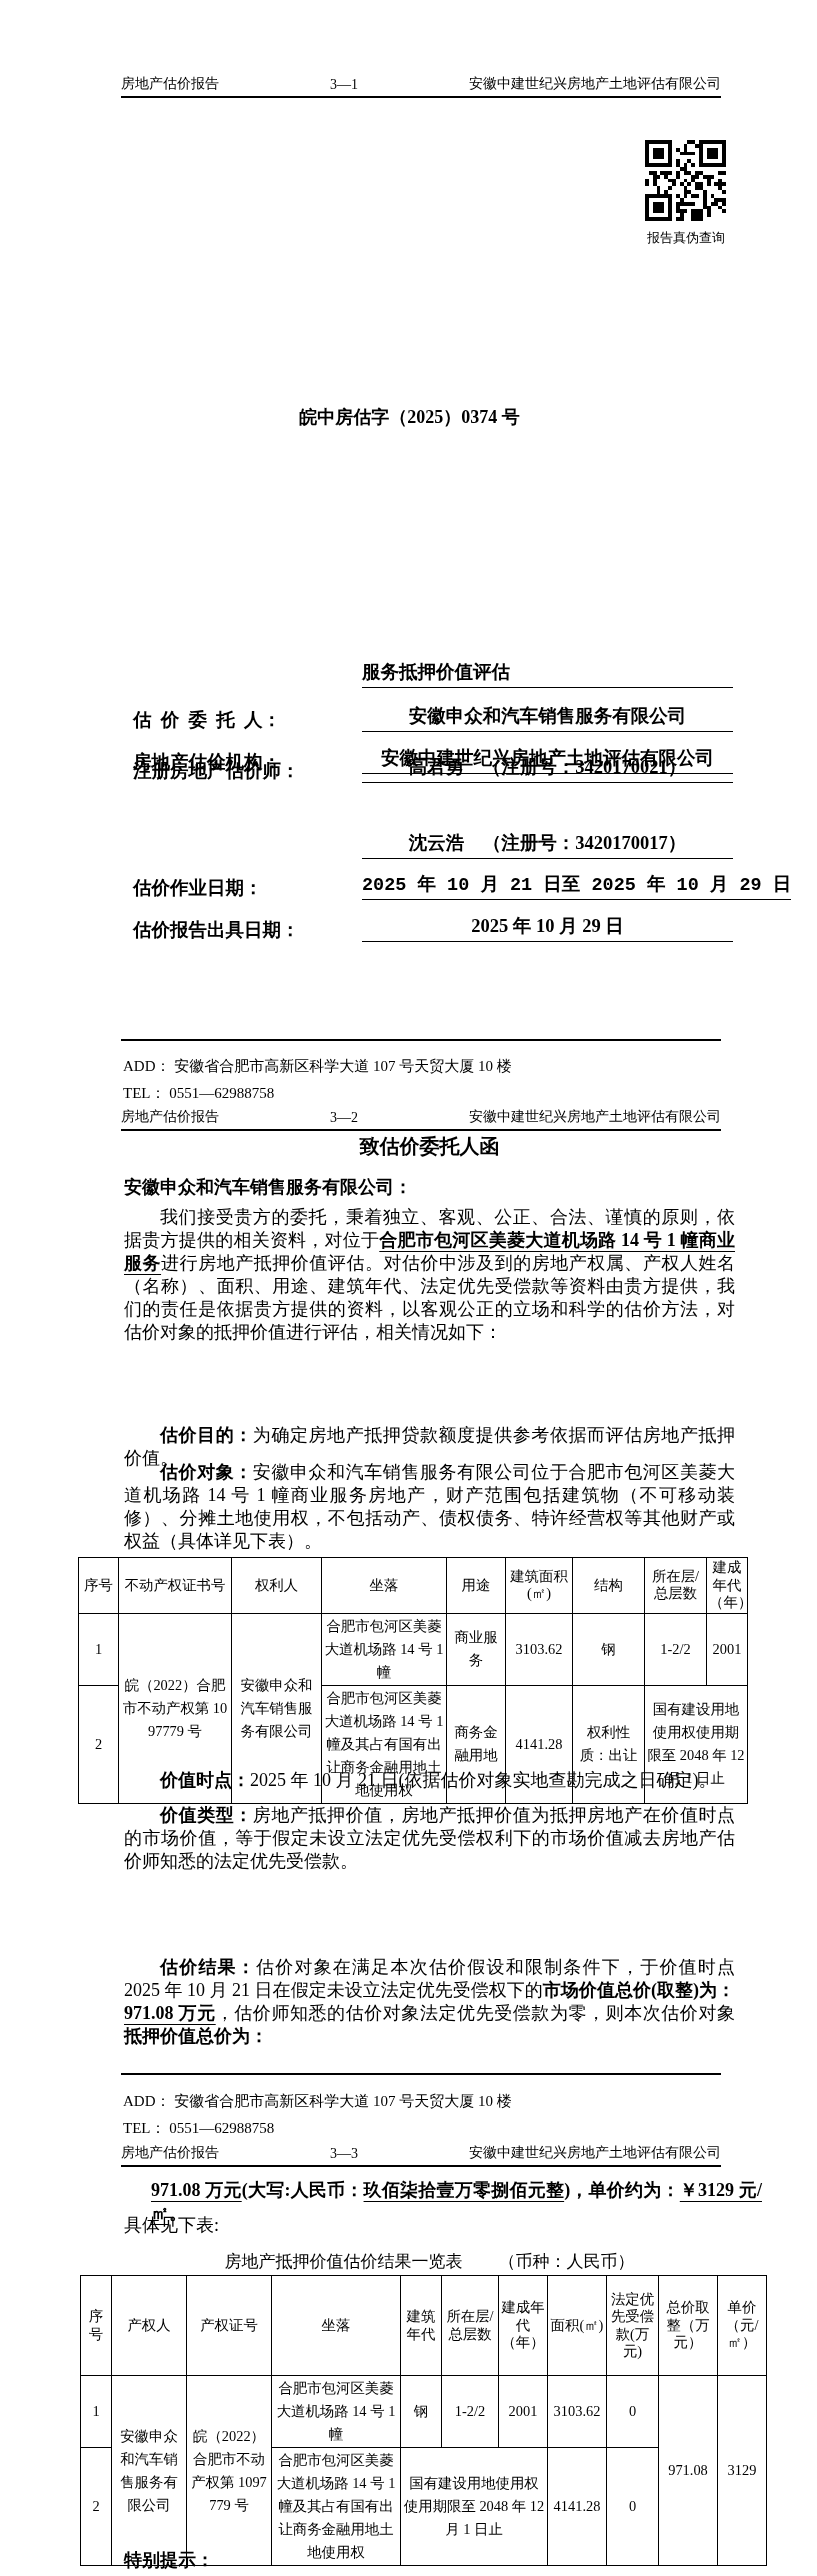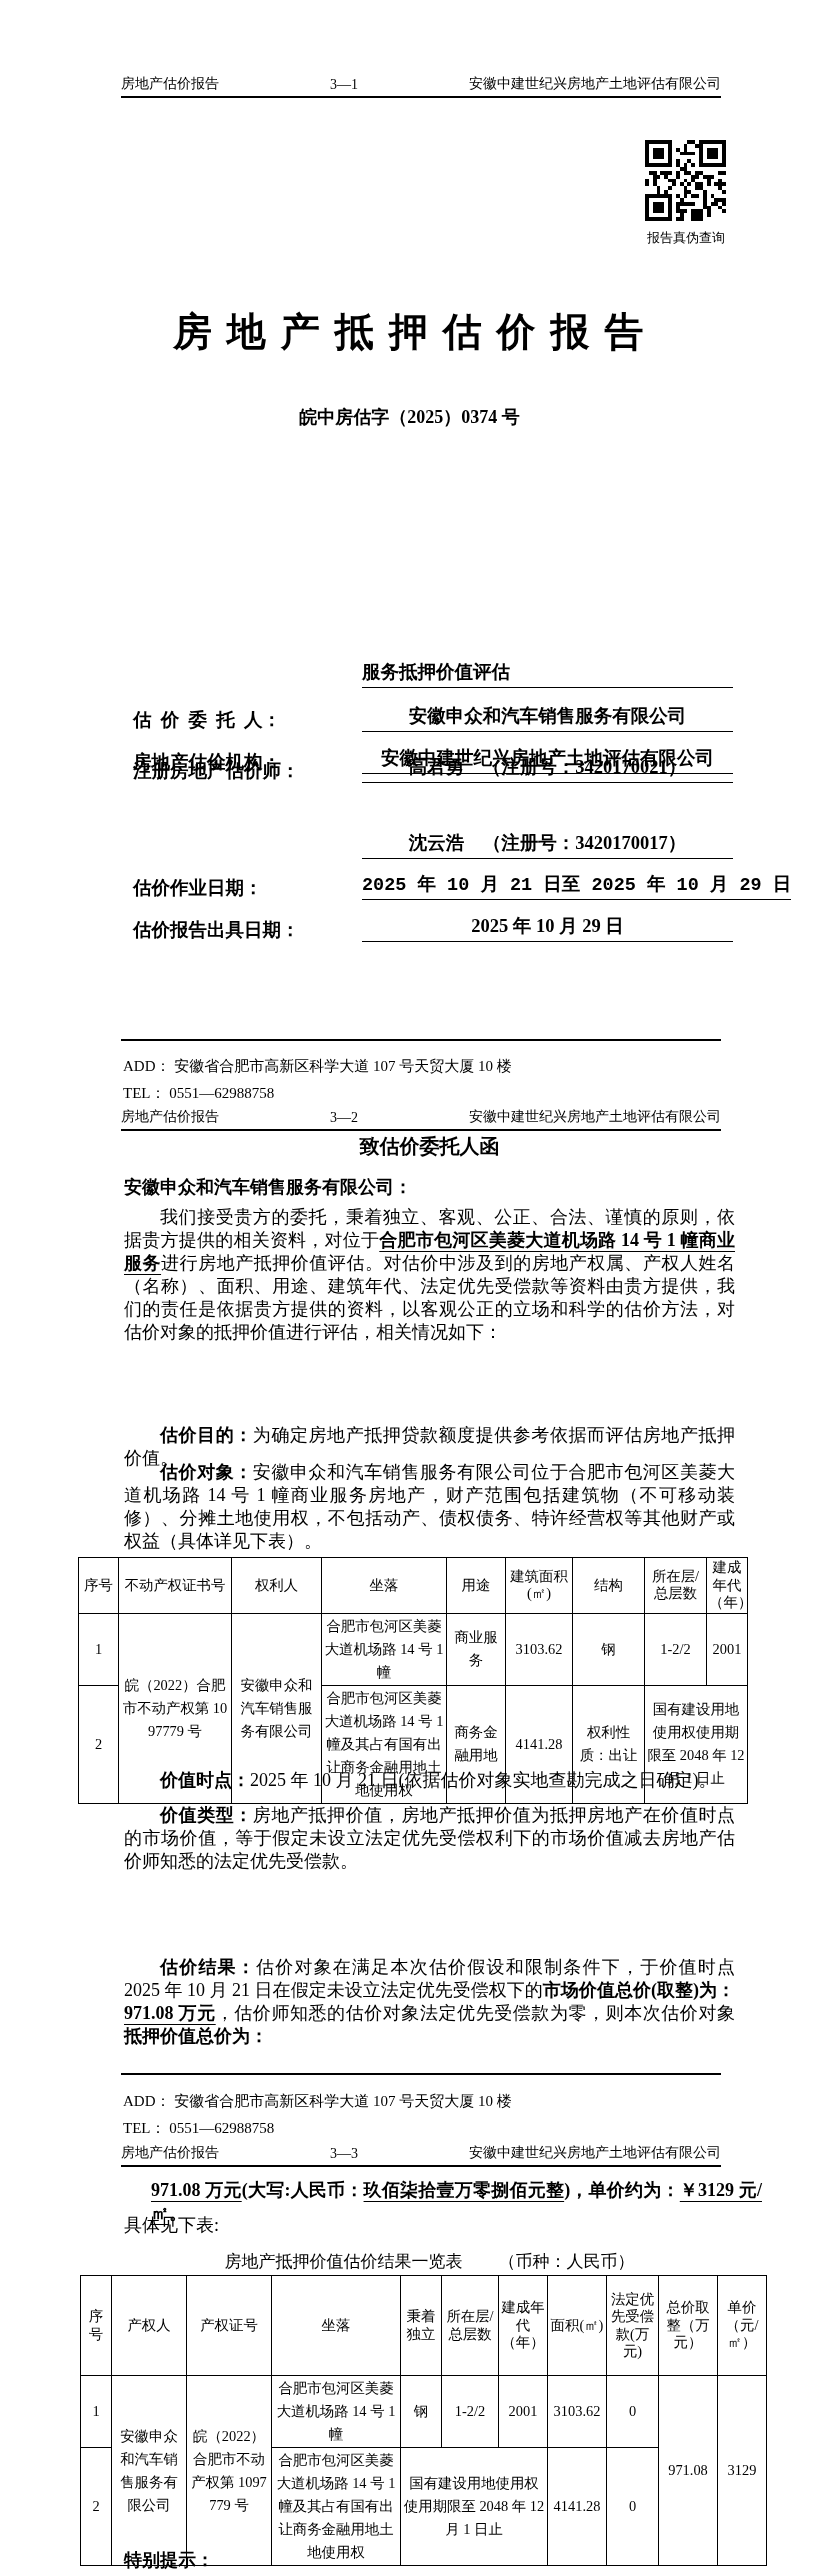--- a/index.html
+++ b/index.html
@@ -492,21 +492,20 @@
       <i class="b"></i>
       <i></i>
       <i></i>
       <i></i>
       <i></i>
       <i></i>
       <i></i>
     </div>
   <div class="abs qrcap">报告真伪查询</div>
 
-  <div class="abs title" style="top:305px;">房 地 产 抵 押 估 价 报 告</div>
   <div class="abs subtitle" style="top:405px;">皖中房估字（2025）0374 号</div>
 
   <div class="abs field" style="top:658px;">
     <span class="lbl"></span>
     <span class="val left">服务抵押价值评估</span>
   </div>
   <div class="abs field" style="top:702px;">
     <span class="lbl">估  价  委  托  人：</span>
     <span class="val">安徽申众和汽车销售服务有限公司</span>
   </div>
@@ -648,21 +647,21 @@
       <col style="width:52px">
         <col style="width:59px">
         <col style="width:49px">
     </colgroup>
     <tbody>
         <tr class="hd" style="height:100px;">
       <td>序号</td>
       <td>产权人</td>
       <td>产权证号</td>
       <td>坐落</td>
-      <td>秉着独立</td>
+      <td>建筑年代</td>
       <td>所在层/总层数</td>
       <td>建成年代（年）</td>
       <td>面积(㎡)</td>
       <td>法定优先受偿款(万元)</td>
       <td>总价取整（万元）</td>
       <td>单价（元/㎡）</td>
     </tr>
     <tr style="height:58px;">
       <td>1</td>
       <td rowspan="2">安徽申众和汽车销售服务有限公司</td>

